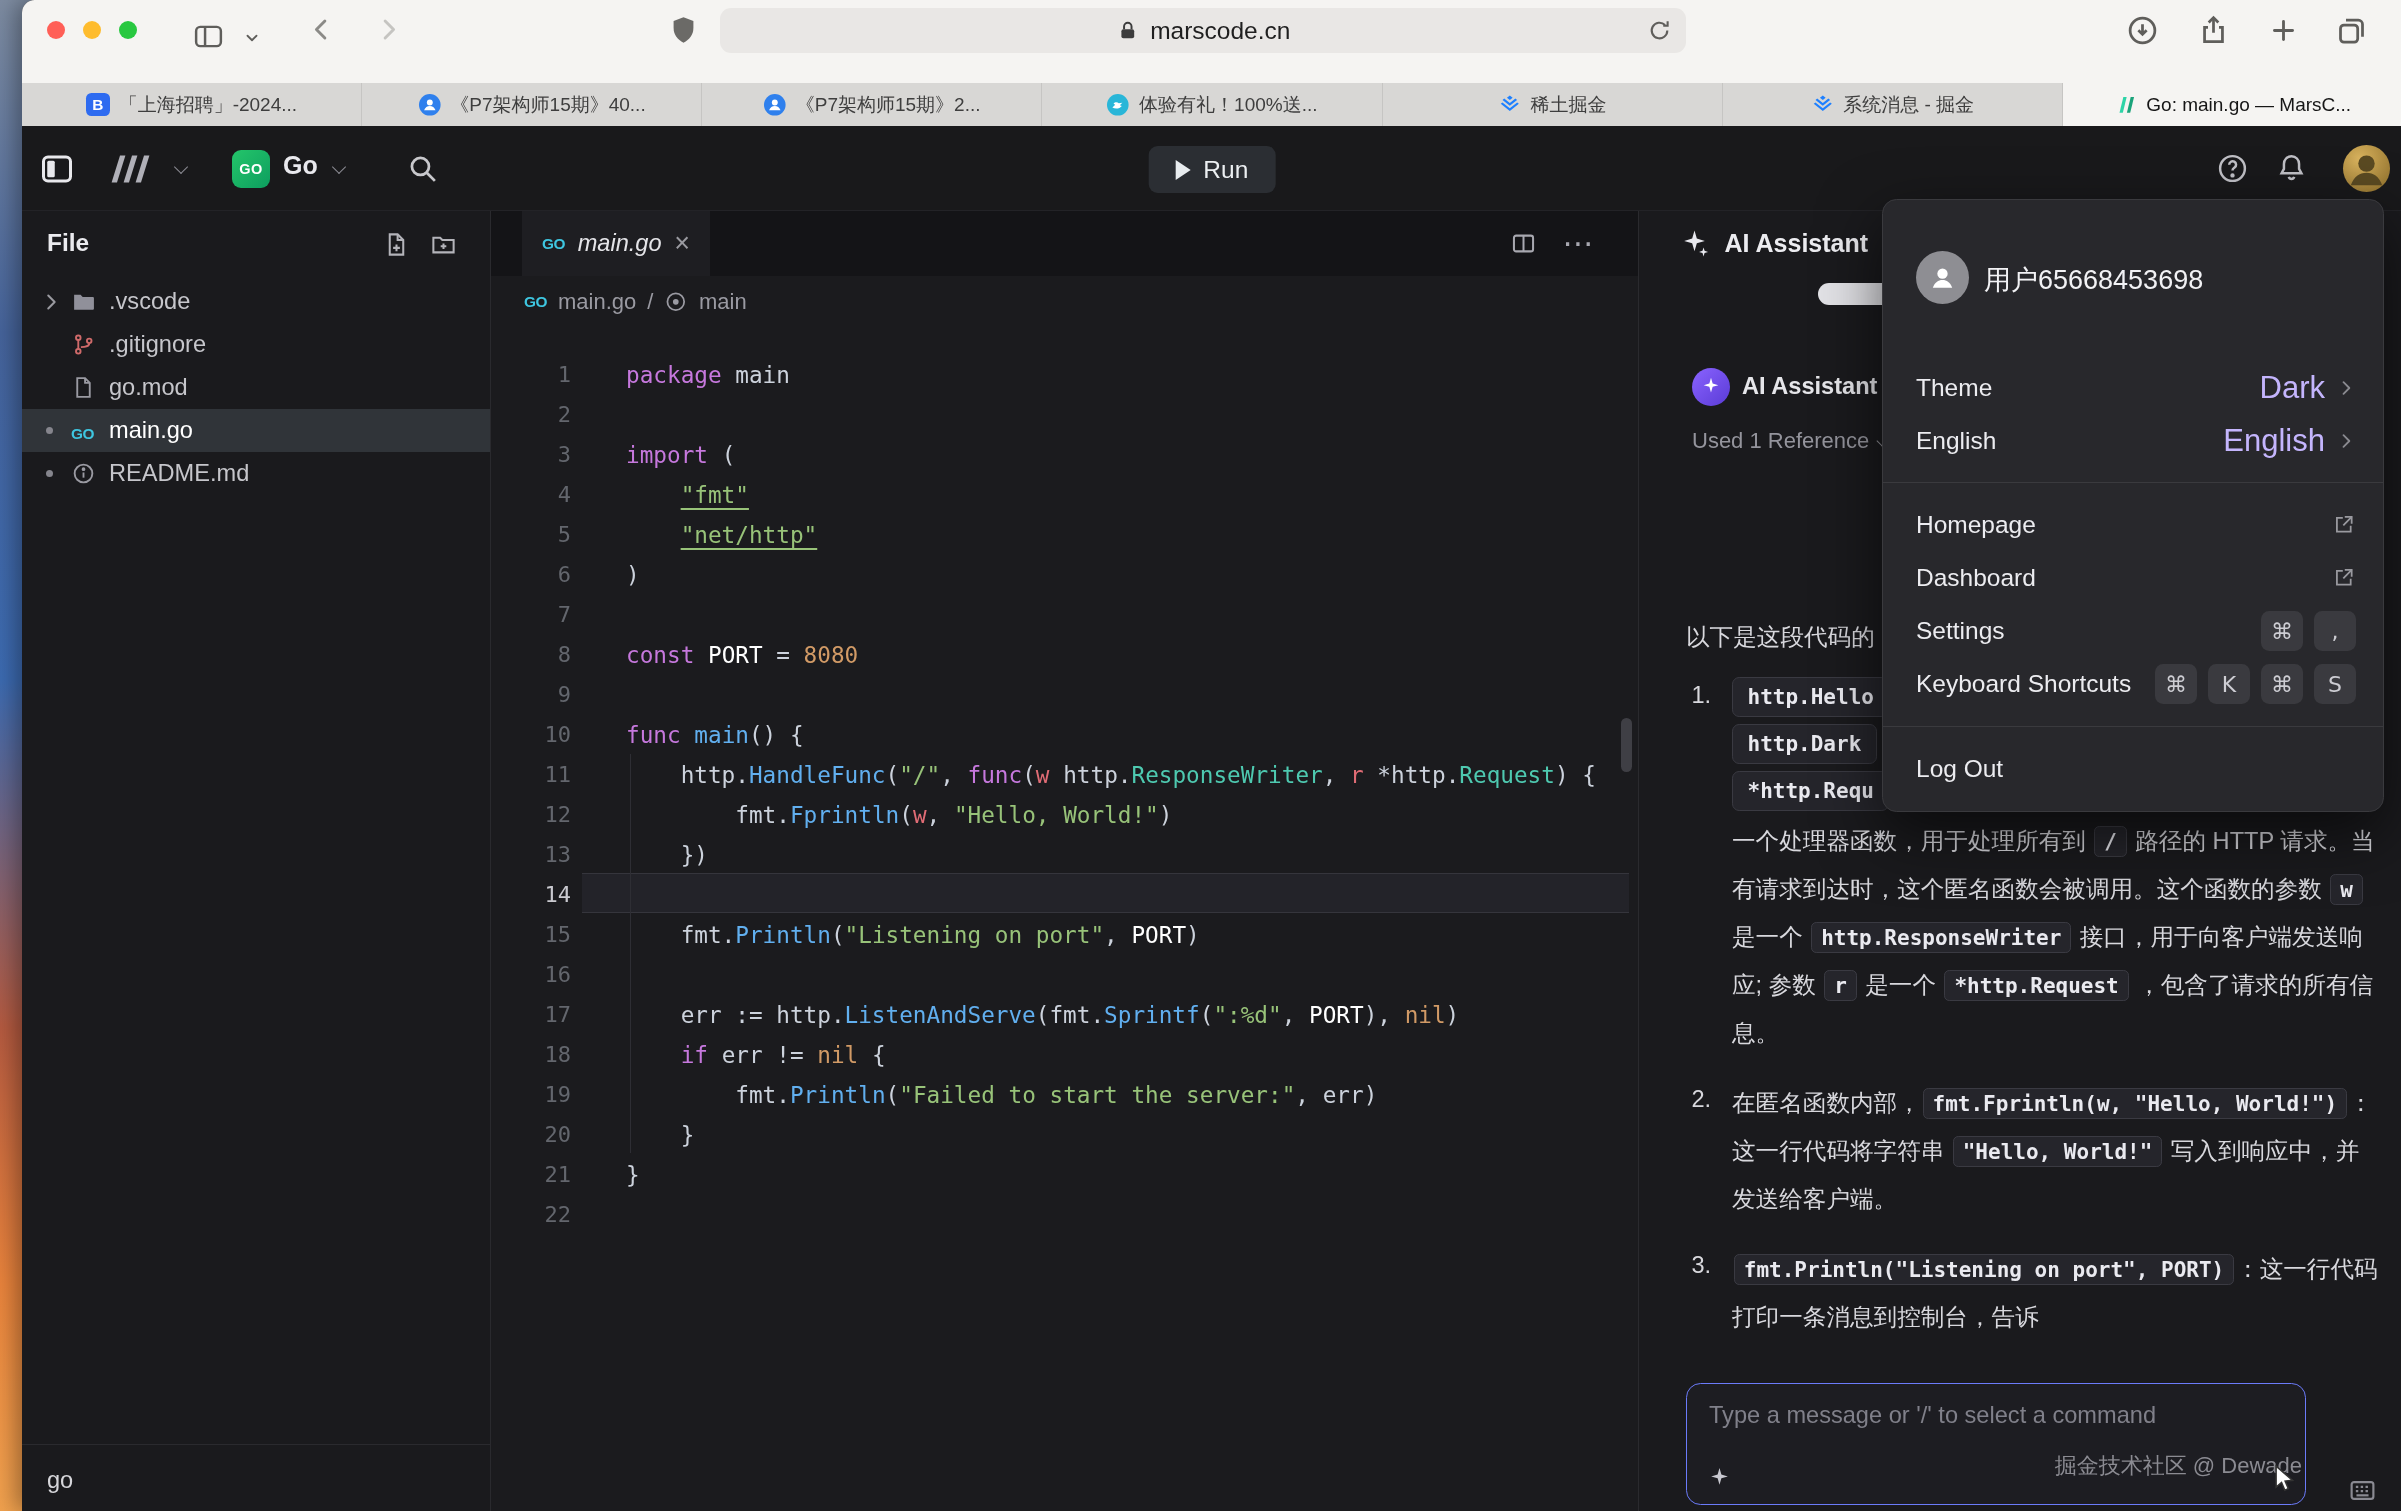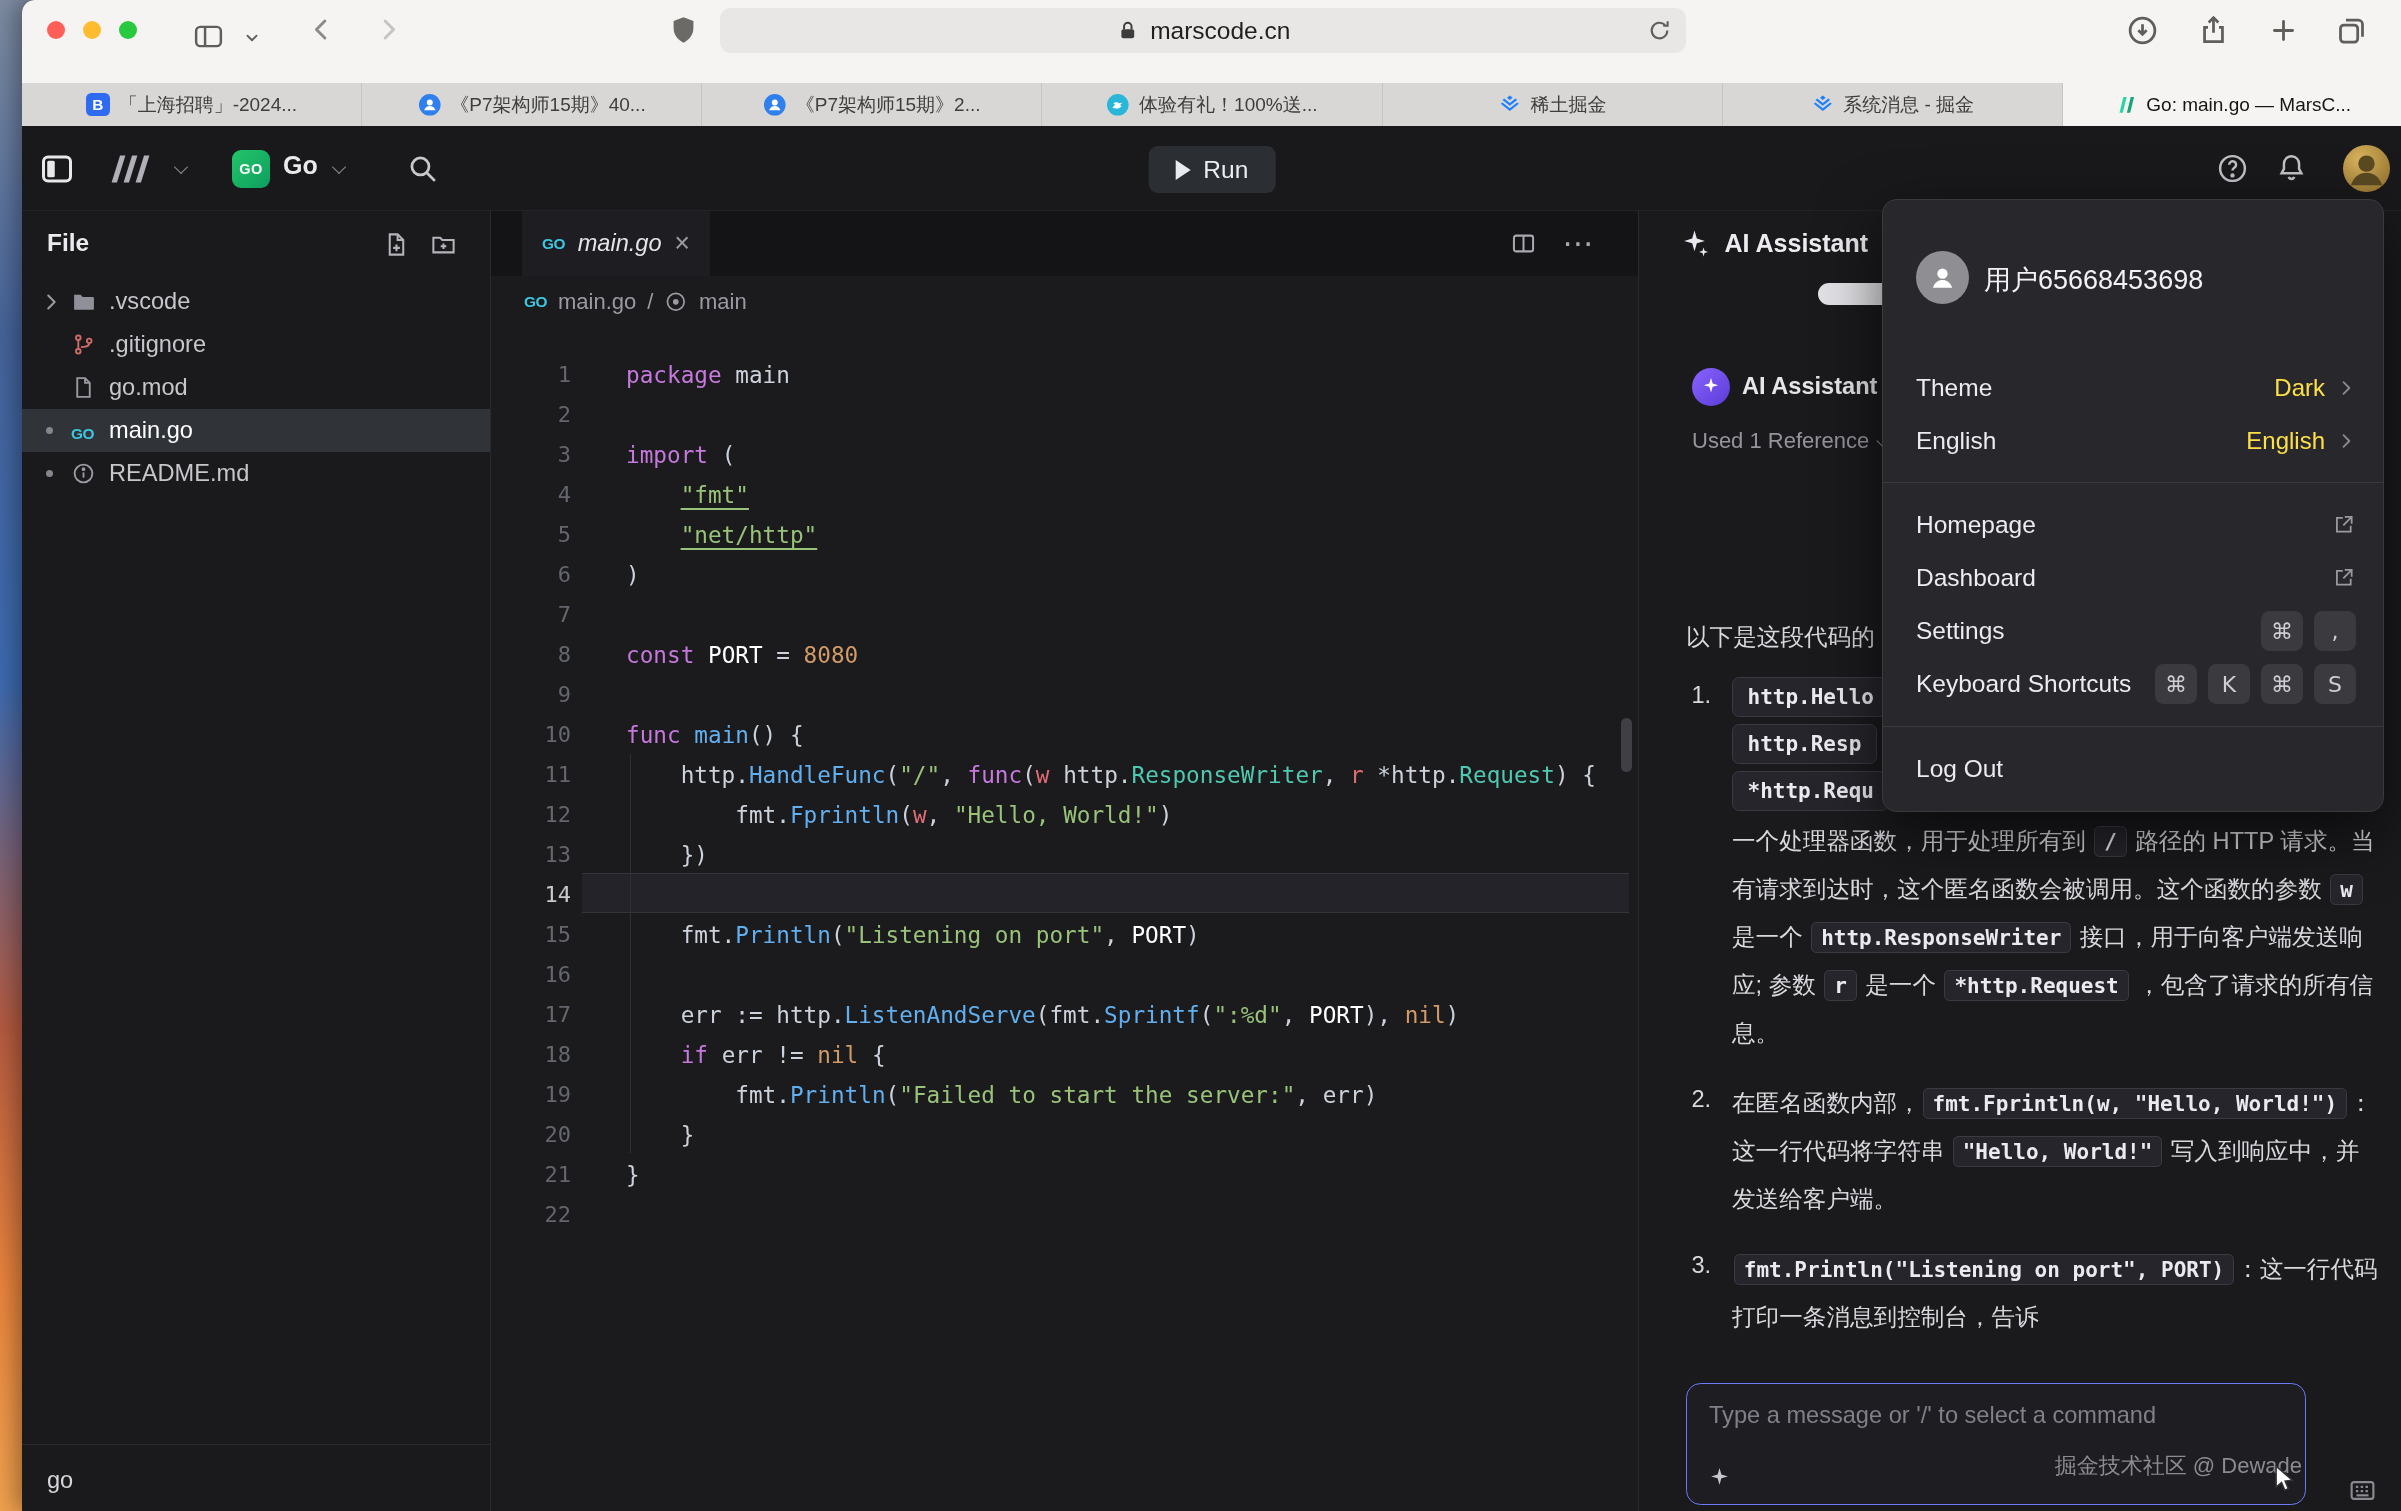--- a/index.html
+++ b/index.html
@@ -143,21 +143,21 @@
 .popup{position:absolute;left:1860px;top:199px;width:502px;height:613px;background:#28282c;border:0.9px solid #3a3a3e;
   border-radius:14.5px;box-shadow:0 22px 63px rgba(0,0,0,.6);z-index:40;overflow:hidden}
 .phead{position:relative;height:161px}
 .pavatar{position:absolute;left:33px;top:51px;width:53px;height:53px;border-radius:50%;background:#8e8e93;
   display:flex;align-items:center;justify-content:center}
 .pavatar svg{width:31px;height:31px}
 .pname{position:absolute;left:101px;top:62px;font-size:27px;font-weight:400;color:#f2f2f5}
 .prow{height:53px;display:flex;align-items:center;padding:0 27px 0 33px}
 .plab{font-size:24.5px;color:#ececf0}
 .pright{margin-left:auto;display:flex;align-items:center;gap:11px}
-.pval{font-size:24px;color:#fde047}
+.pval{font-size:31px;color:#c4b5fd}
 .pchev{width:20px;height:20px;color:#8a8a90}
 .pchev svg{width:20px;height:20px}
 .pext{width:23.6px;height:23.6px;color:#9a9aa0}
 .pext svg{width:23.6px;height:23.6px}
 .key{min-width:42px;height:40px;padding:0 7.2px;display:flex;align-items:center;justify-content:center;
   border-radius:8.2px;background:#3a3a3f;color:#cdcdd3;font-size:22px;font-family:"DejaVu Sans",sans-serif}
 .pdiv{height:0.9px;background:#3a3a3e;margin:15.4px 0}
 </style>
 </head>
 <body>
@@ -537,21 +537,21 @@
         <div class="ainame">AI Assistant</div>
         <div class="airef">
           <span>Used 1 Reference</span>
           <span class="chev"></span>
         </div>
         <div class="ailead">以下是这段代码的</div>
         <div class="ailist">
             <div class="aitem">
               <span class="amark">1.</span>
               <div class="chipb">http.Hello</div>
-              <div class="chipb">http.Resp</div>
+              <div class="chipb">http.Dark</div>
               <div class="chipb">*http.Requ</div>
               <div class="abody"><span class="at">一个处理器函数，用于处理所有到 </span><span class="ac">/</span><span class="at"> 路径的 HTTP 请求。当有请求到达时，这个匿名函数会被调用。这个函数的参数 </span><span class="ac">w</span><span class="at"> 是一个 </span><span class="ac">http.ResponseWriter</span><span class="at"> 接口，用于向客户端发送响应; 参数 </span><span class="ac">r</span><span class="at"> 是一个 </span><span class="ac">*http.Request</span><span class="at"> ，包含了请求的所有信息。</span></div>
             </div>
             <div class="aitem">
               <span class="amark">2.</span>
               <div class="abody"><span class="at">在匿名函数内部，</span><span class="ac">fmt.Fprintln(w, "Hello, World!")</span><span class="at">：这一行代码将字符串 </span><span class="ac">"Hello, World!"</span><span class="at"> 写入到响应中，并发送给客户端。</span></div>
             </div>
             <div class="aitem">
               <span class="amark">3.</span>
               <div class="abody"><span class="ac">fmt.Println("Listening on port", PORT)</span><span class="at">：这一行代码打印一条消息到控制台，告诉</span></div>

